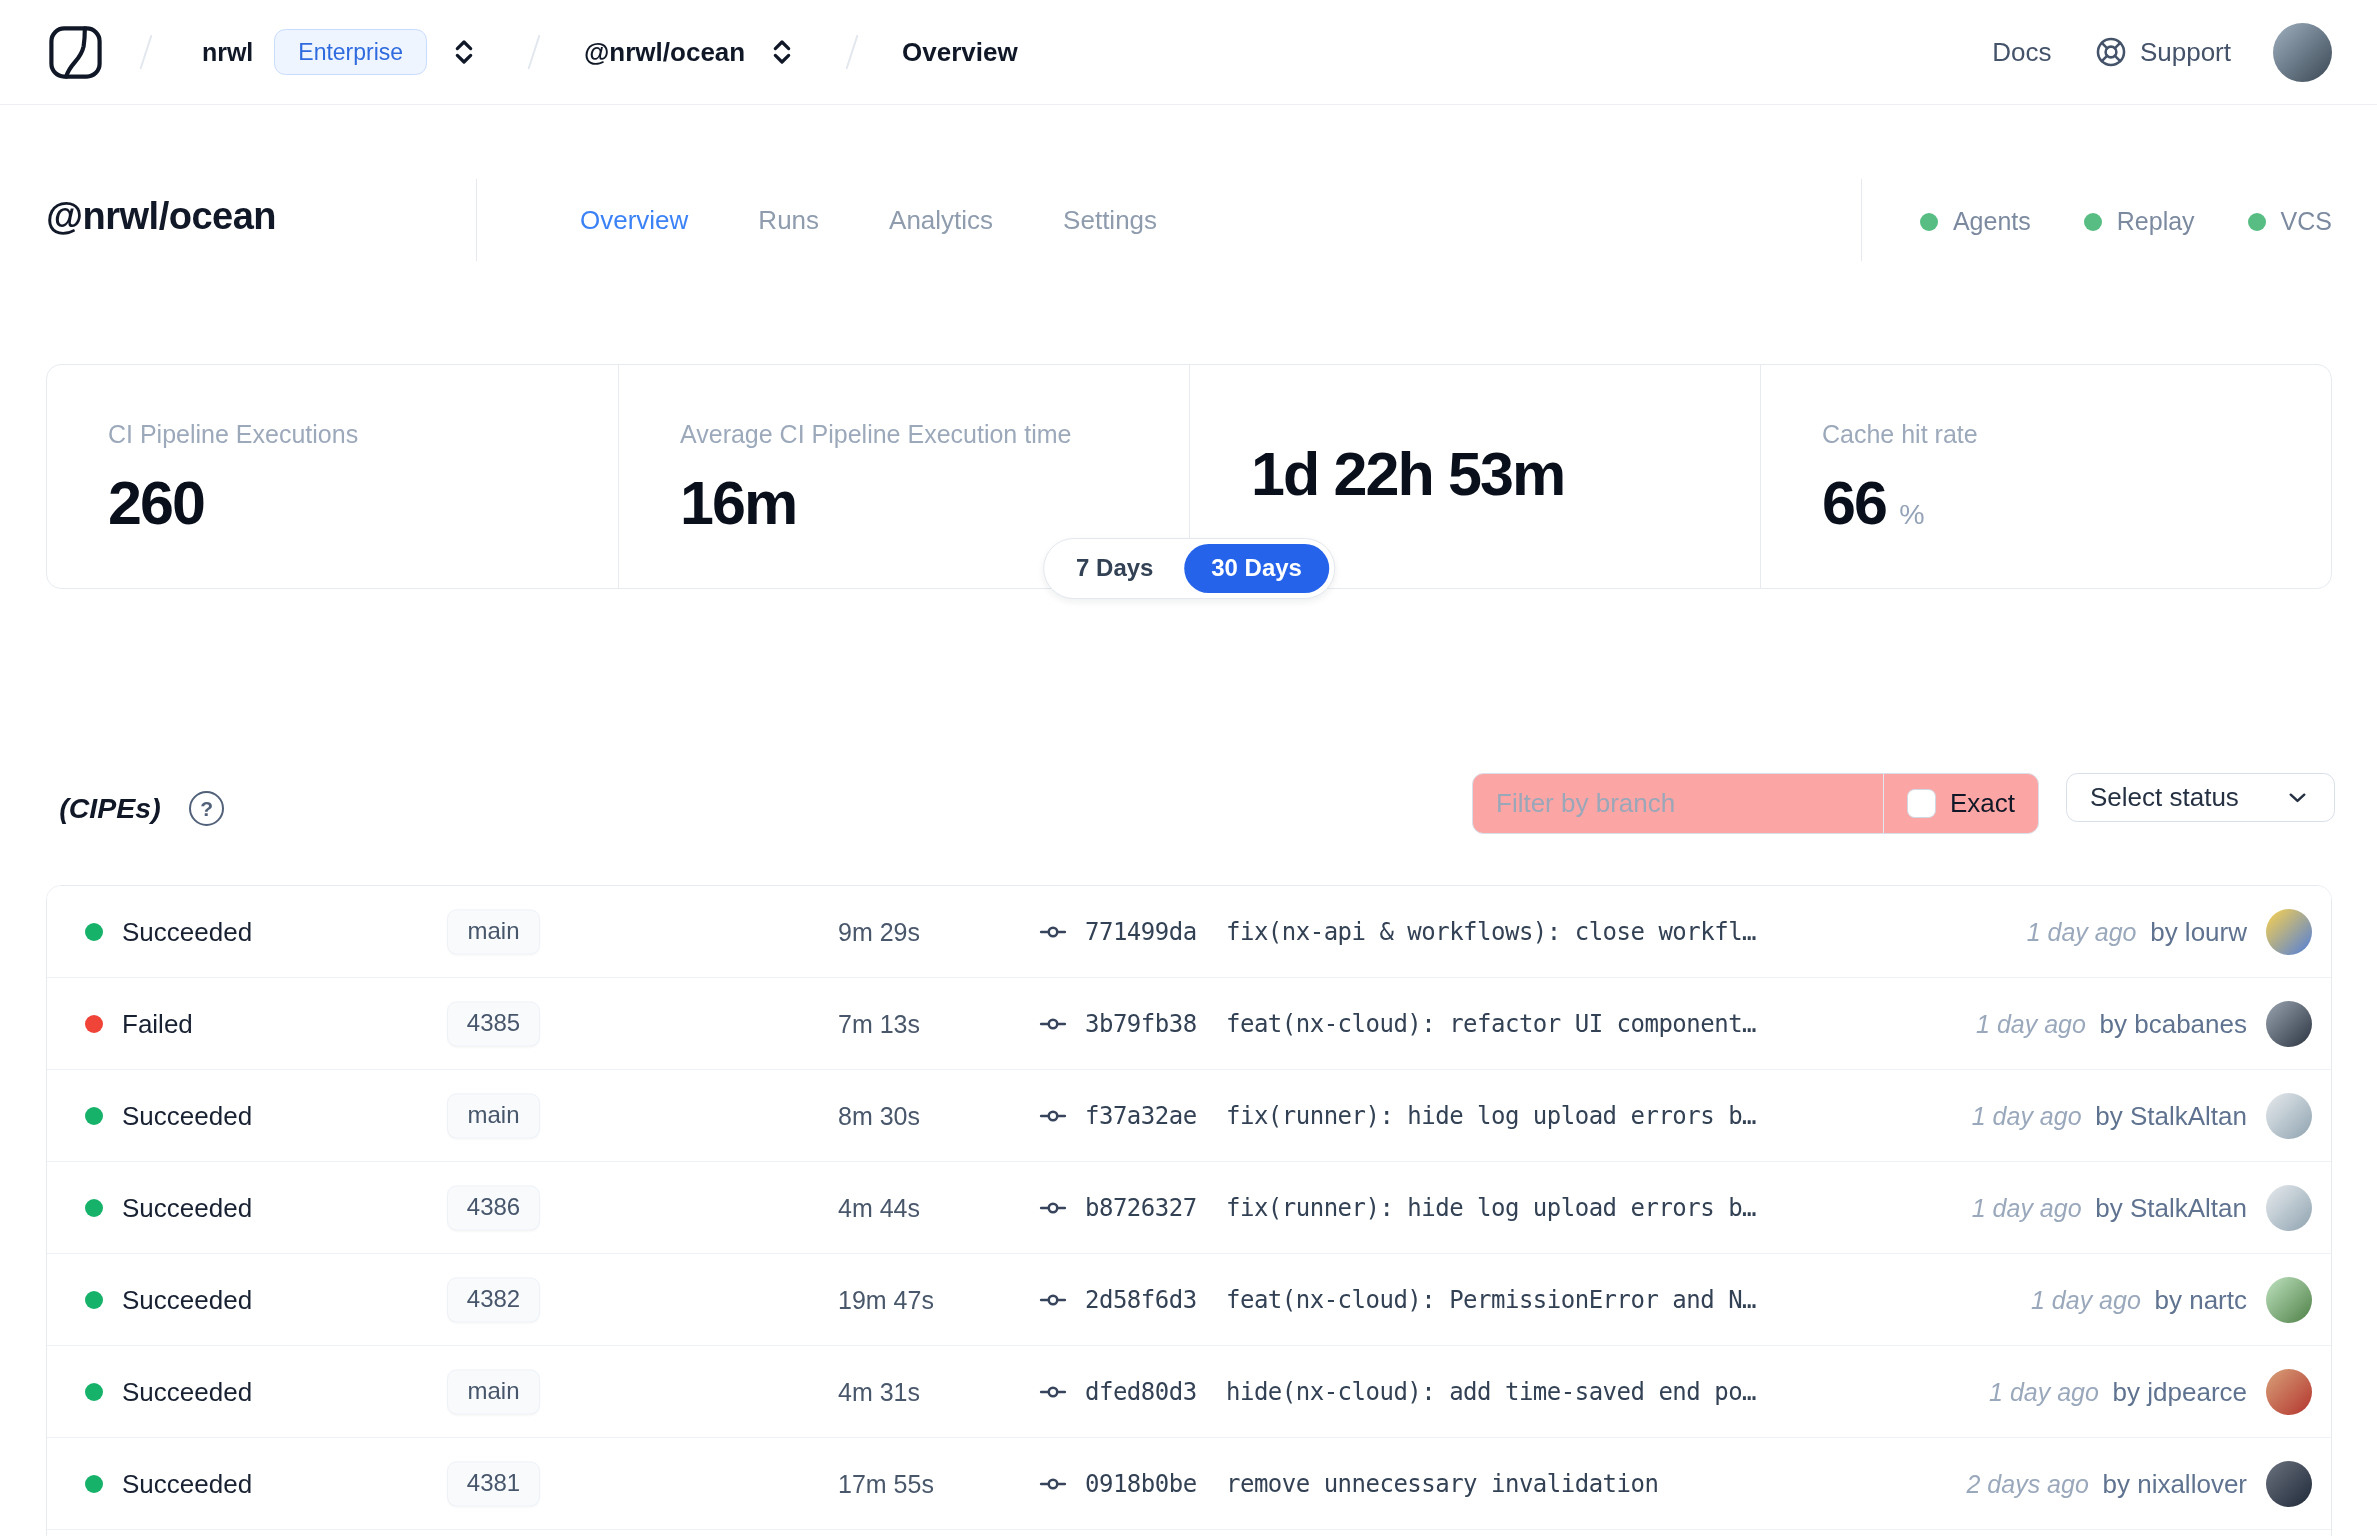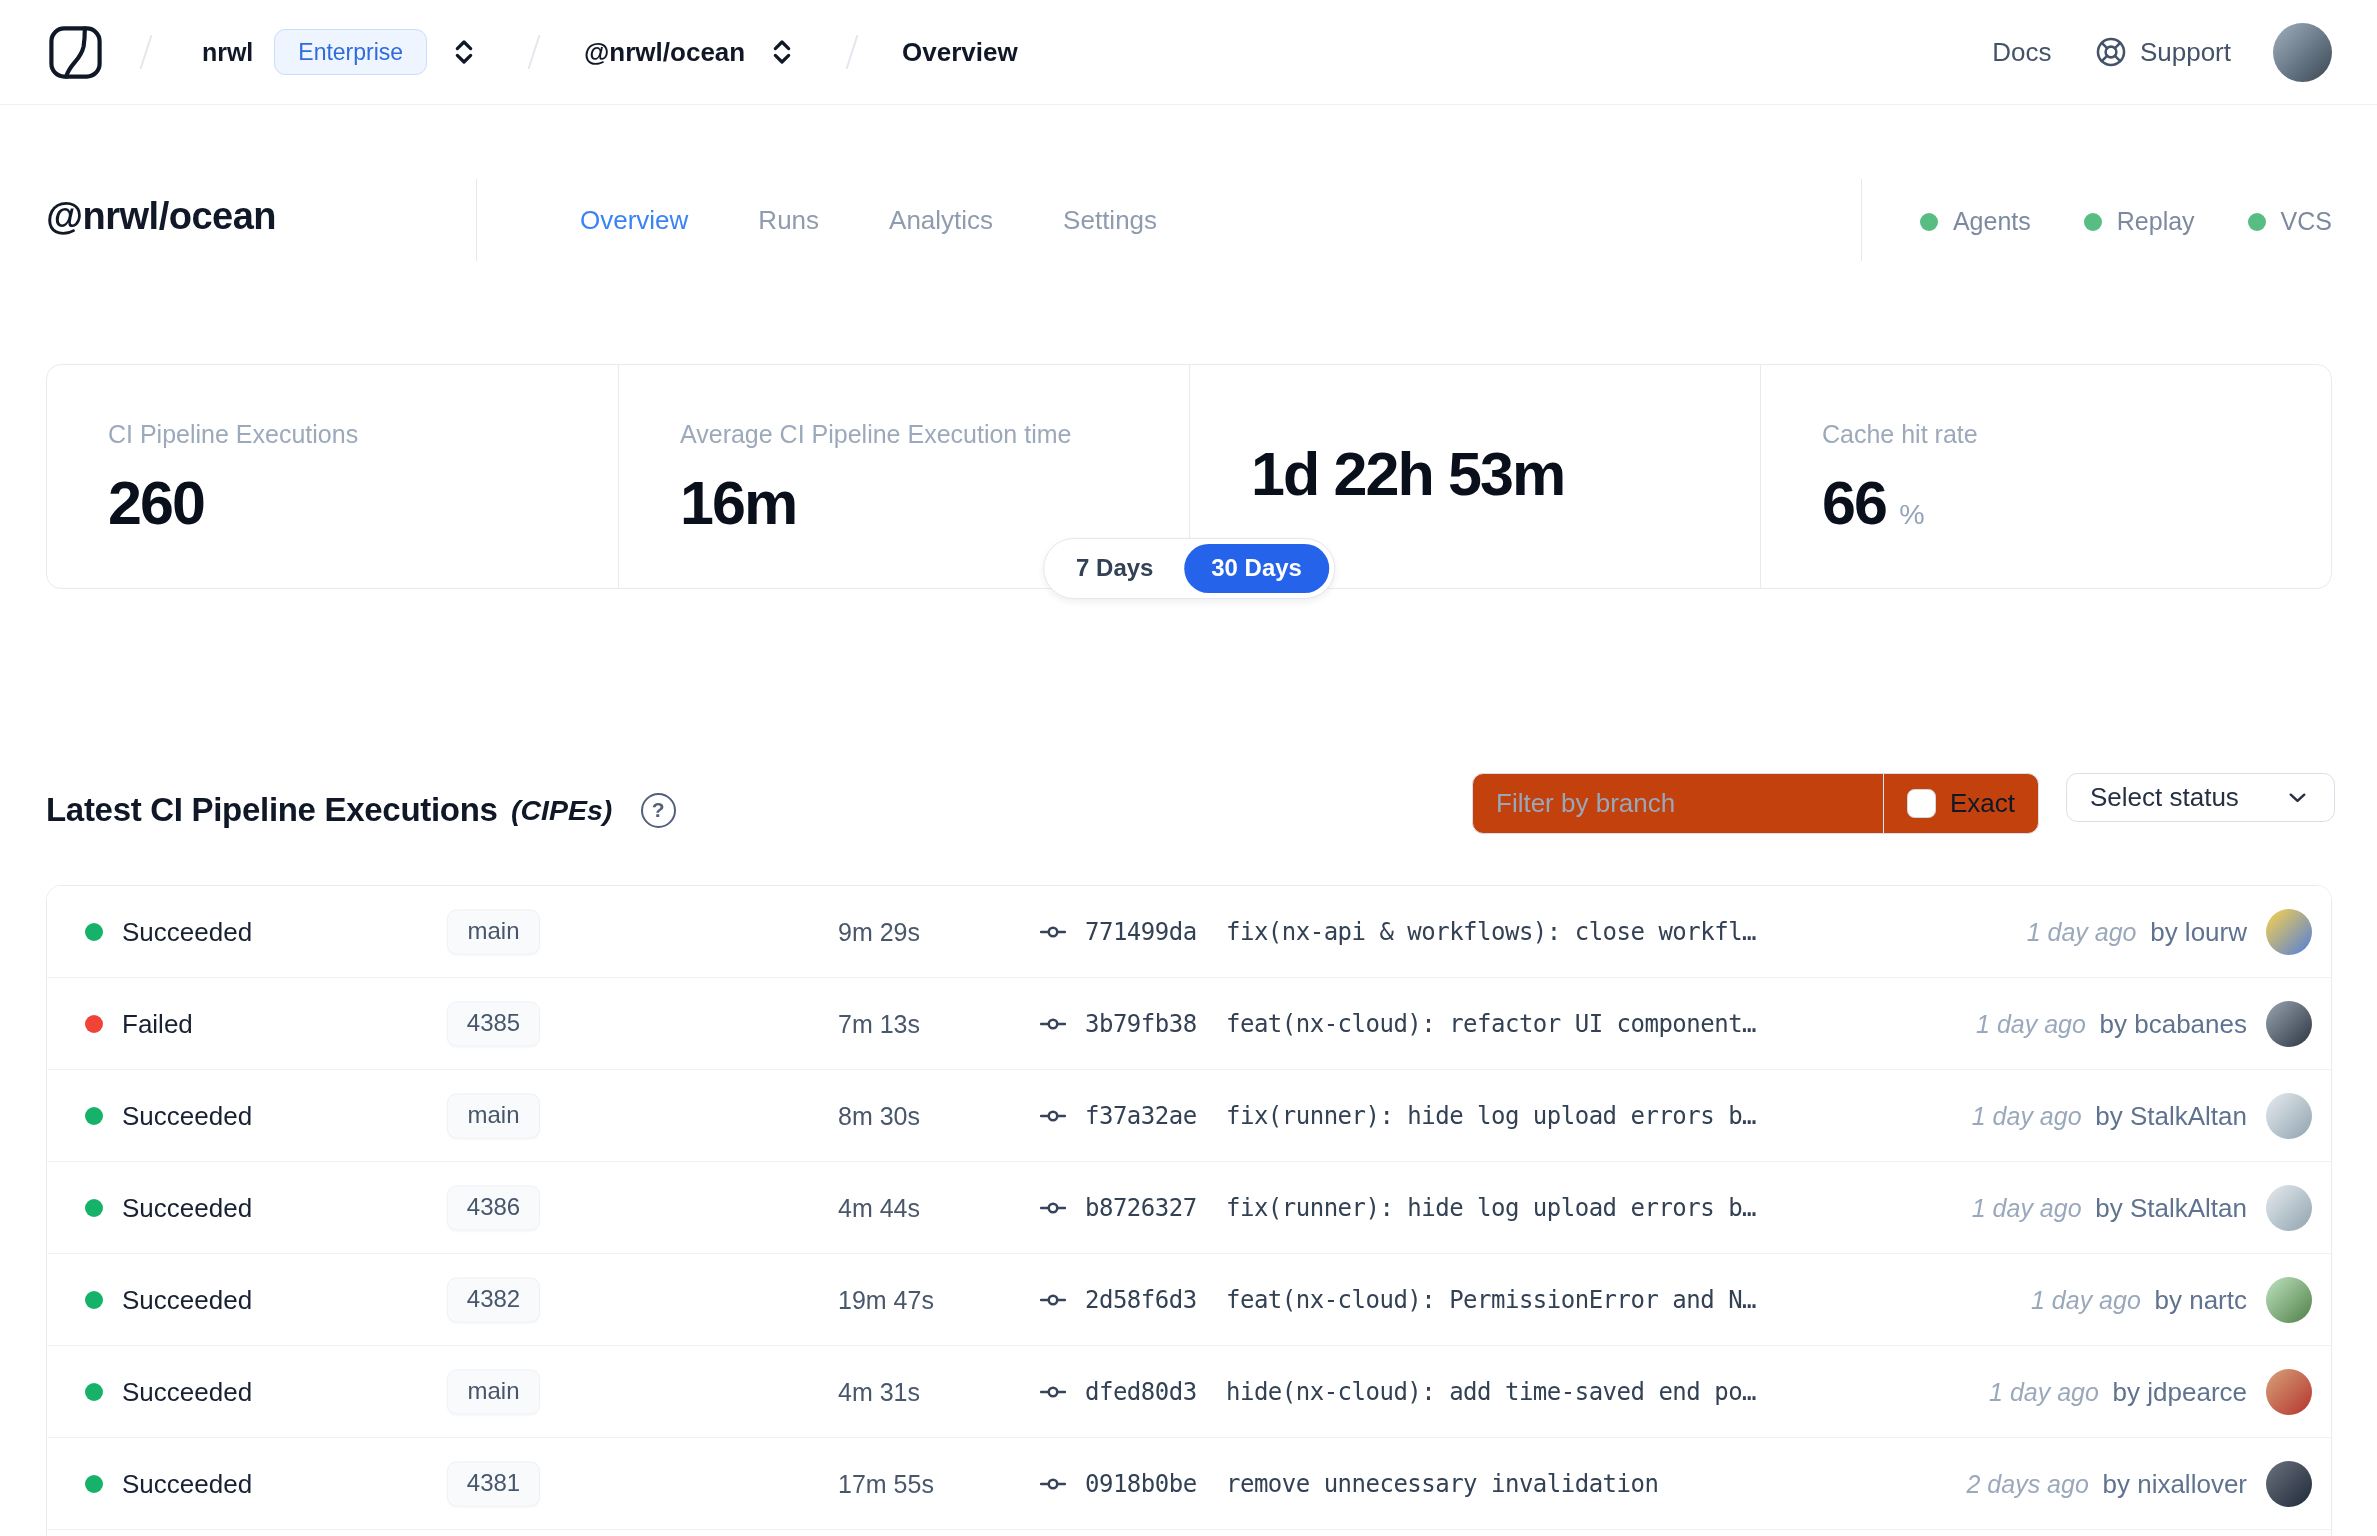--- a/index.html
+++ b/index.html
@@ -56,21 +56,21 @@
   .toggle-btn.active { background:var(--accent,#2563eb); color:#fff; }
 
   
   .cipes-head { position:absolute; left:46px; top:791px; display:flex; align-items:center; }
   .cipes-title { font-size:33px; font-weight:700; color:#101828; letter-spacing:-0.3px; }
   .cipes-suffix { font-size:28.5px; font-weight:600; font-style:italic; color:#101828; margin-left:13.3px; }
   .help { margin-left:28.5px; width:35px; height:35px; border:2.4px solid #52617a; border-radius:50%;
           display:flex; align-items:center; justify-content:center; font-size:21px; font-weight:700; color:#52617a; cursor:pointer; }
 
   .filter-group { position:absolute; left:1472px; top:773px; width:567px; height:61px;
-                  display:flex; align-items:center; border:1px solid #d9dfe8; border-radius:11.4px; background:#c2410c; }
+                  display:flex; align-items:center; border:1px solid #d9dfe8; border-radius:11.4px; background:#fca5a5; }
   .filter-input { flex:1; height:100%; border:none; outline:none; padding:0 23px; font-size:26px;
                   font-family:inherit; color:#101828; background:transparent; min-width:0; }
   .filter-input::placeholder { color:#9aa7b8; }
   .filter-sep { width:1px; height:100%; background:#e2e8f0; }
   .exact { display:flex; align-items:center; gap:14.3px; padding:0 23px; }
   .checkbox { width:28.5px; height:28.5px; border:1.9px solid #cfd7e1; border-radius:7.6px; background:#fff; cursor:pointer; }
   .exact-label { font-size:26px; color:#101828; }
   .select-status { position:absolute; left:2066px; top:773px; width:269px; height:49px;
                    display:flex; align-items:center; justify-content:space-between; padding:0 23px;
                    border:1px solid #d9dfe8; border-radius:11.4px; background:#fff; cursor:pointer; }
@@ -184,21 +184,20 @@
       <div class="card-value"><span>66</span><span class="card-suffix">%</span></div>
     </div>
   </section>
 
   <div class="toggle">
     <button class="toggle-btn">7 Days</button>
     <button class="toggle-btn active">30 Days</button>
   </div>
 
   <div class="cipes-head">
-    <span class="cipes-title">Latest CI Pipeline Executions</span>
     <span class="cipes-suffix">(CIPEs)</span>
     <span class="help">?</span>
   </div>
 
   <div class="filter-group">
     <input class="filter-input" type="text" placeholder="Filter by branch" style="">
     <span class="filter-sep"></span>
     <span class="exact">
       <span class="checkbox"></span>
       <span class="exact-label">Exact</span>

